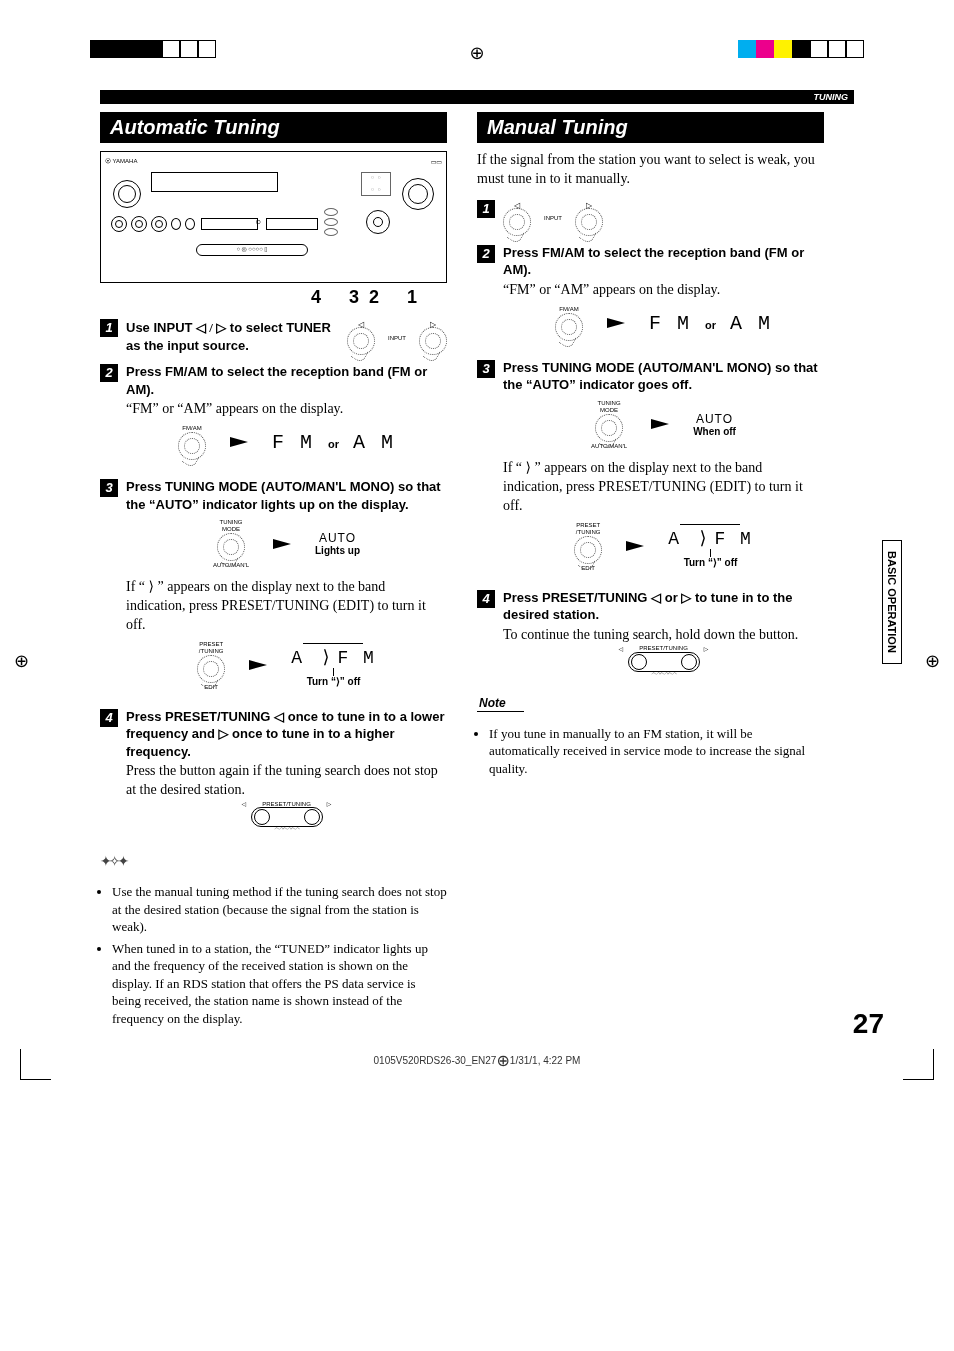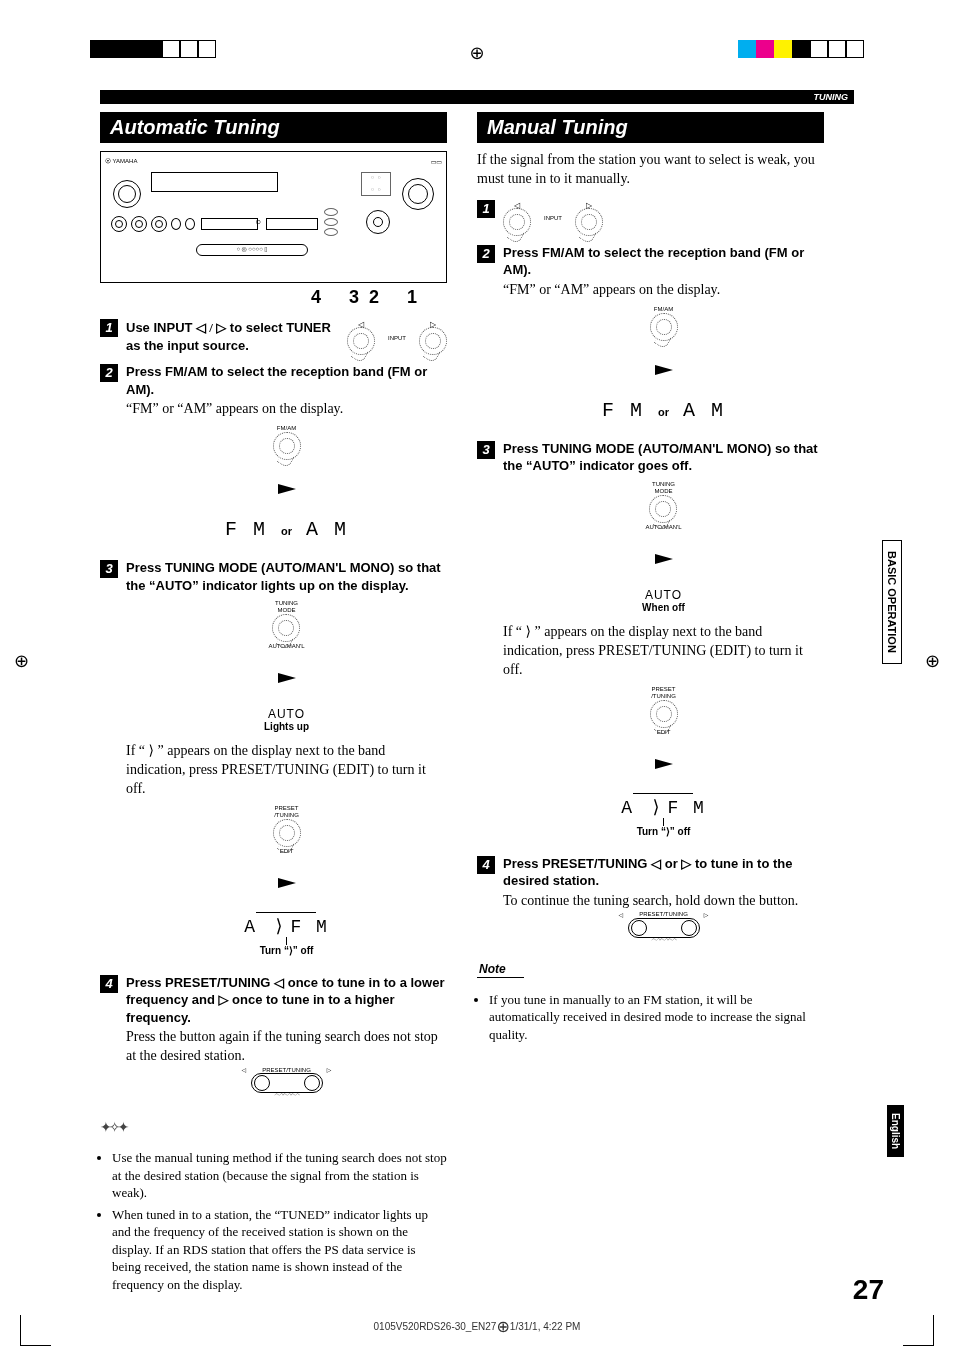--- a/index.html
+++ b/index.html
@@ -147,21 +147,21 @@
   .step .body { flex:1; }
   .step .heading {
     font-family: Arial, sans-serif; font-weight:bold; font-size:13px; line-height:1.35;
   }
   .step .heading .tri { font-family: "Times New Roman", serif; }
   .step .subtext {
     font-family: "Times New Roman", serif; font-size:14px; line-height:1.35; margin-top:2px;
   }
   .inline-fig {
     display:flex; align-items:center; justify-content:center; gap:24px;
-    margin:6px 0 10px 0; font-family: Arial, sans-serif; font-size:10px;flex-direction:column;
+    margin:6px 0 10px 0; font-family: Arial, sans-serif; font-size:10px;
   }
   .btn-icon {
     width:26px; height:26px; border:1px dotted #555; border-radius:50%;
     position:relative; display:inline-block;
   }
   .btn-icon::before {
     content:""; position:absolute; inset:5px; border:1px dotted #555; border-radius:50%;
   }
   .btn-icon::after {
     content:""; position:absolute; left:50%; bottom:-7px; width:12px; height:12px;
@@ -538,21 +538,21 @@
             </div>
             <span class="pill"></span>
             <span class="waves">﹋﹋﹋</span>
           </div>
         </div>
       </div>
 
       <div>
         <div class="note-label">Note</div>
         <ul class="bullets" style="font-size:13px">
-          <li>If you tune in manually to an FM station, it will be automatically received in desired mode to increase the signal quality.</li>
+          <li>If you tune in manually to an FM station, it will be automatically received in service mode to increase the signal quality.</li>
         </ul>
       </div>
     </div>
   </div>
 
   <div class="vtab outline" style="position:absolute; right:52px; top:540px;">BASIC OPERATION</div>
   <div class="vtab solid side2">English</div>
 
   <div class="page-num">27</div>
 

